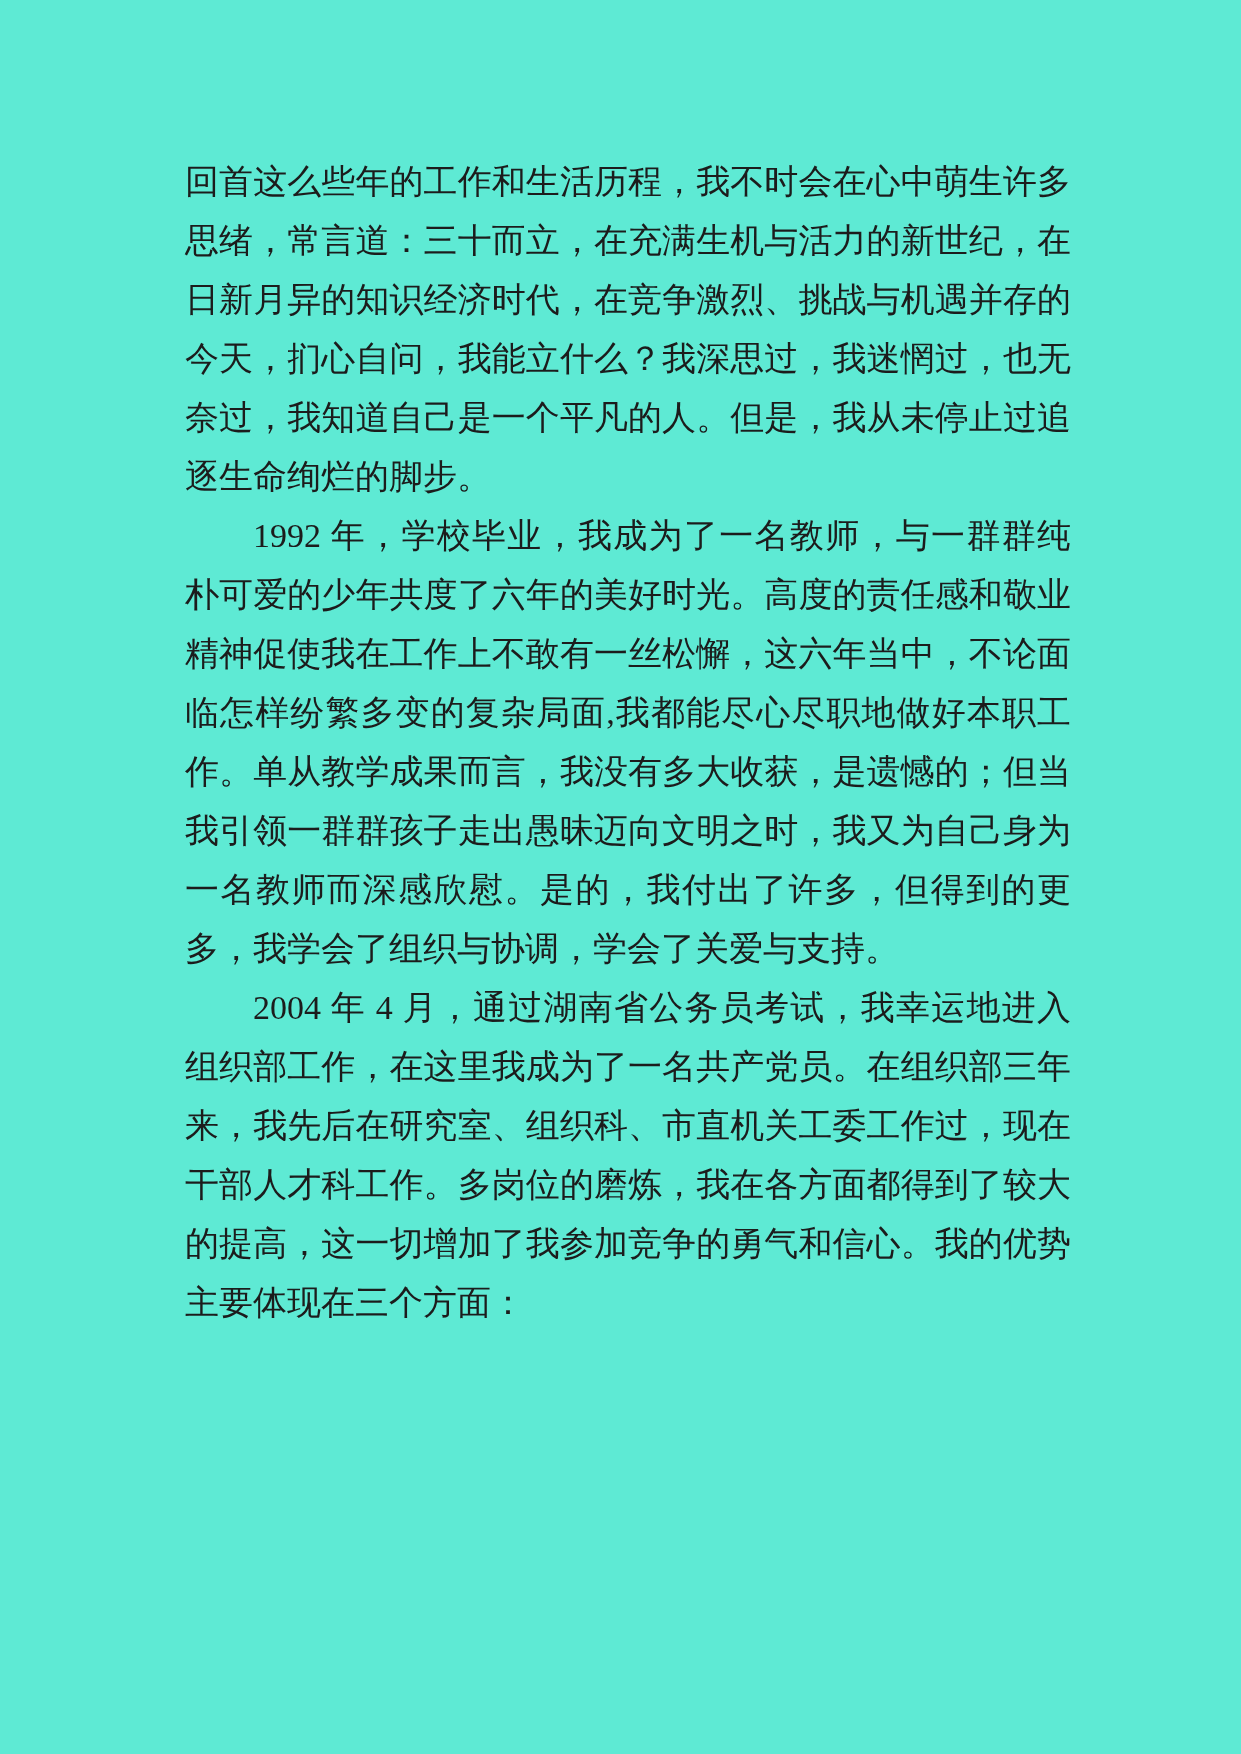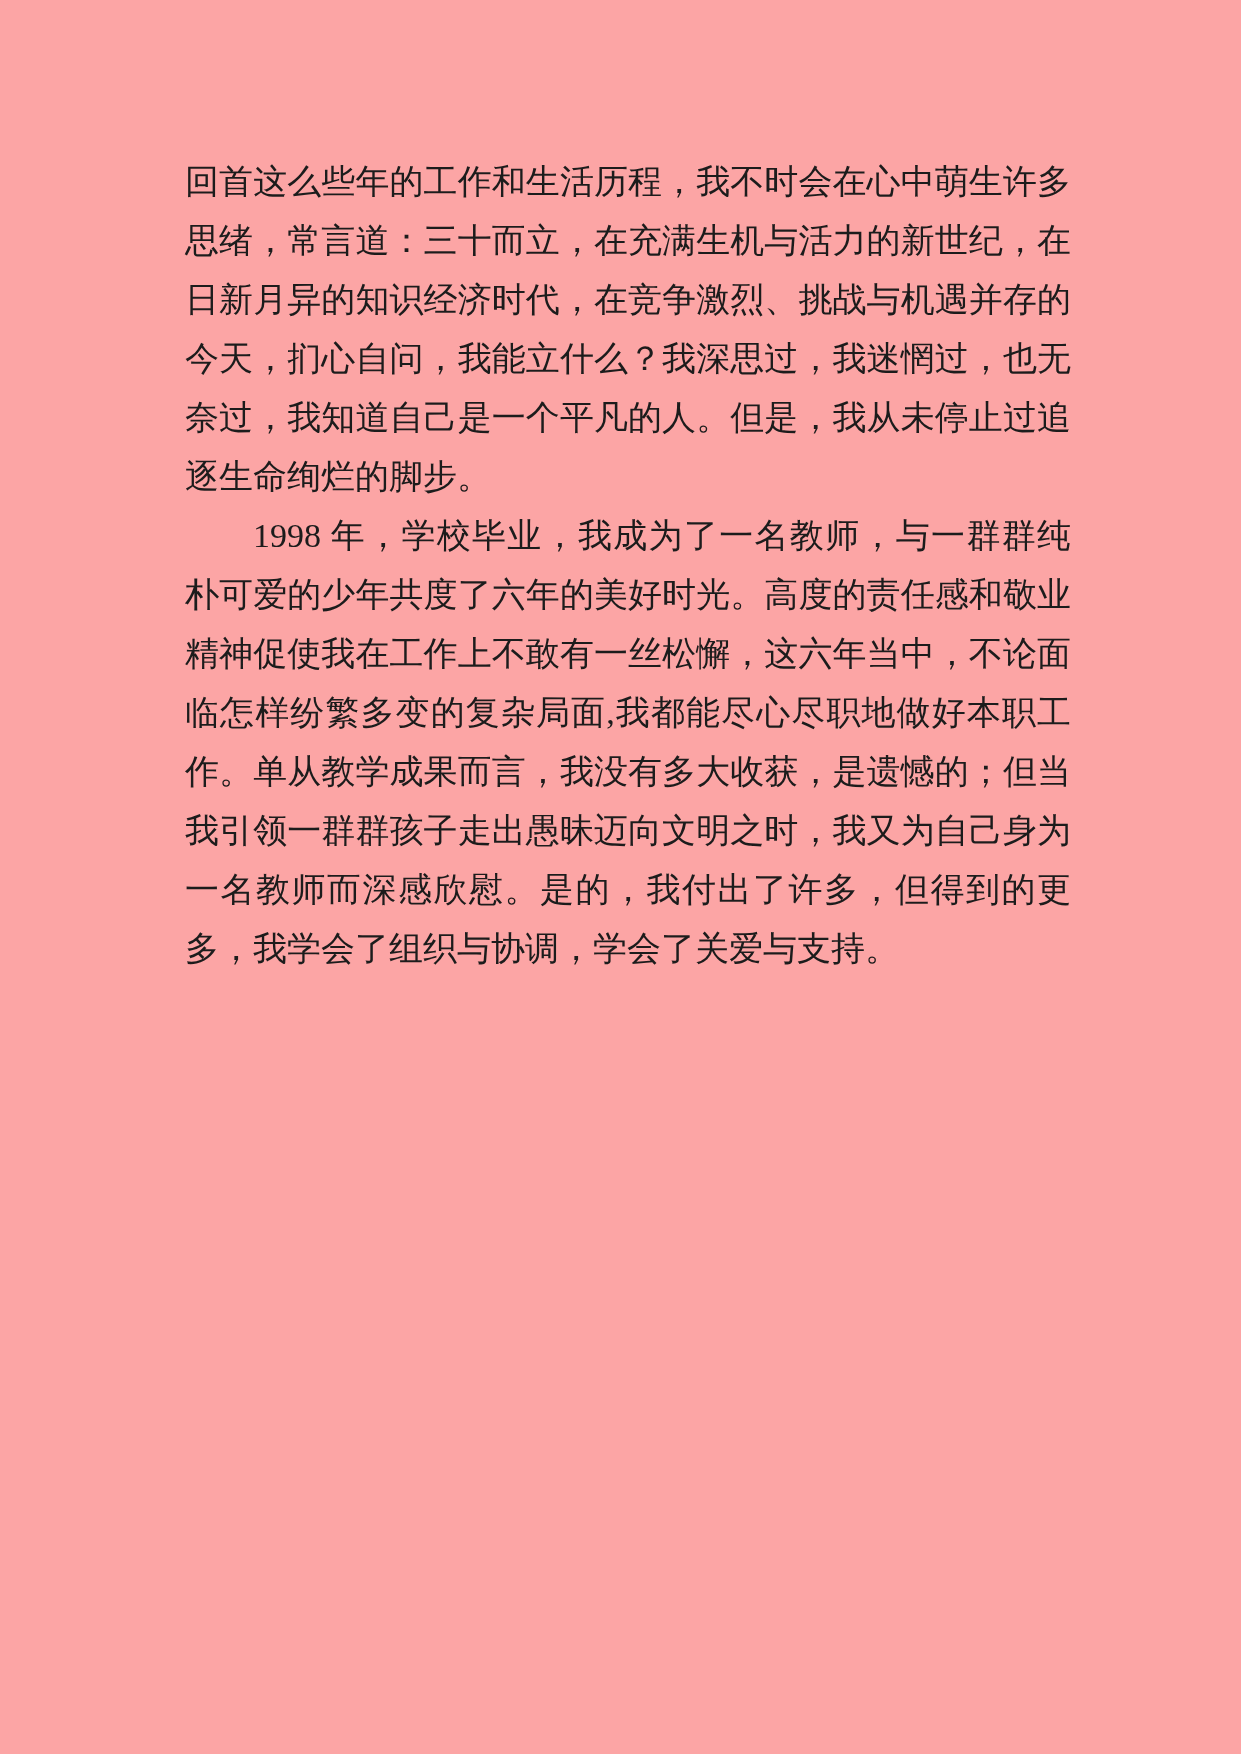--- a/index.html
+++ b/index.html
@@ -9,21 +9,21 @@
   }
   body {
     width: 1241px;
     height: 1754px;
     font-family: "Liberation Serif", "DejaVu Serif", serif;
   }
   .page {
     position: relative;
     width: 1241px;
     height: 1754px;
-    background: #fca5a5;
+    background: #5eead4;
     overflow: hidden;
   }
   .content {
     position: absolute;
     left: 185px;
     top: 152px;
     width: 886px;
     color: #1c1c1c;
     font-size: 34px;
     line-height: 59px;
@@ -39,15 +39,16 @@
   .content p.indent {
     text-indent: 68px;
   }
 </style>
 </head>
 <body>
 
 <div class="page">
   <div class="content">
     <p>回首这么些年的工作和生活历程，我不时会在心中萌生许多思绪，常言道：三十而立，在充满生机与活力的新世纪，在日新月异的知识经济时代，在竞争激烈、挑战与机遇并存的今天，扪心自问，我能立什么？我深思过，我迷惘过，也无奈过，我知道自己是一个平凡的人。但是，我从未停止过追逐生命绚烂的脚步。</p>
-    <p class="indent">1998 年，学校毕业，我成为了一名教师，与一群群纯朴可爱的少年共度了六年的美好时光。高度的责任感和敬业精神促使我在工作上不敢有一丝松懈，这六年当中，不论面临怎样纷繁多变的复杂局面,我都能尽心尽职地做好本职工作。单从教学成果而言，我没有多大收获，是遗憾的；但当我引领一群群孩子走出愚昧迈向文明之时，我又为自己身为一名教师而深感欣慰。是的，我付出了许多，但得到的更多，我学会了组织与协调，学会了关爱与支持。</p>
+    <p class="indent">1992 年，学校毕业，我成为了一名教师，与一群群纯朴可爱的少年共度了六年的美好时光。高度的责任感和敬业精神促使我在工作上不敢有一丝松懈，这六年当中，不论面临怎样纷繁多变的复杂局面,我都能尽心尽职地做好本职工作。单从教学成果而言，我没有多大收获，是遗憾的；但当我引领一群群孩子走出愚昧迈向文明之时，我又为自己身为一名教师而深感欣慰。是的，我付出了许多，但得到的更多，我学会了组织与协调，学会了关爱与支持。</p>
+    <p class="indent">2004 年 4 月，通过湖南省公务员考试，我幸运地进入组织部工作，在这里我成为了一名共产党员。在组织部三年来，我先后在研究室、组织科、市直机关工委工作过，现在干部人才科工作。多岗位的磨炼，我在各方面都得到了较大的提高，这一切增加了我参加竞争的勇气和信心。我的优势主要体现在三个方面：</p>
   </div>
 </div>
 
 </body></html>

